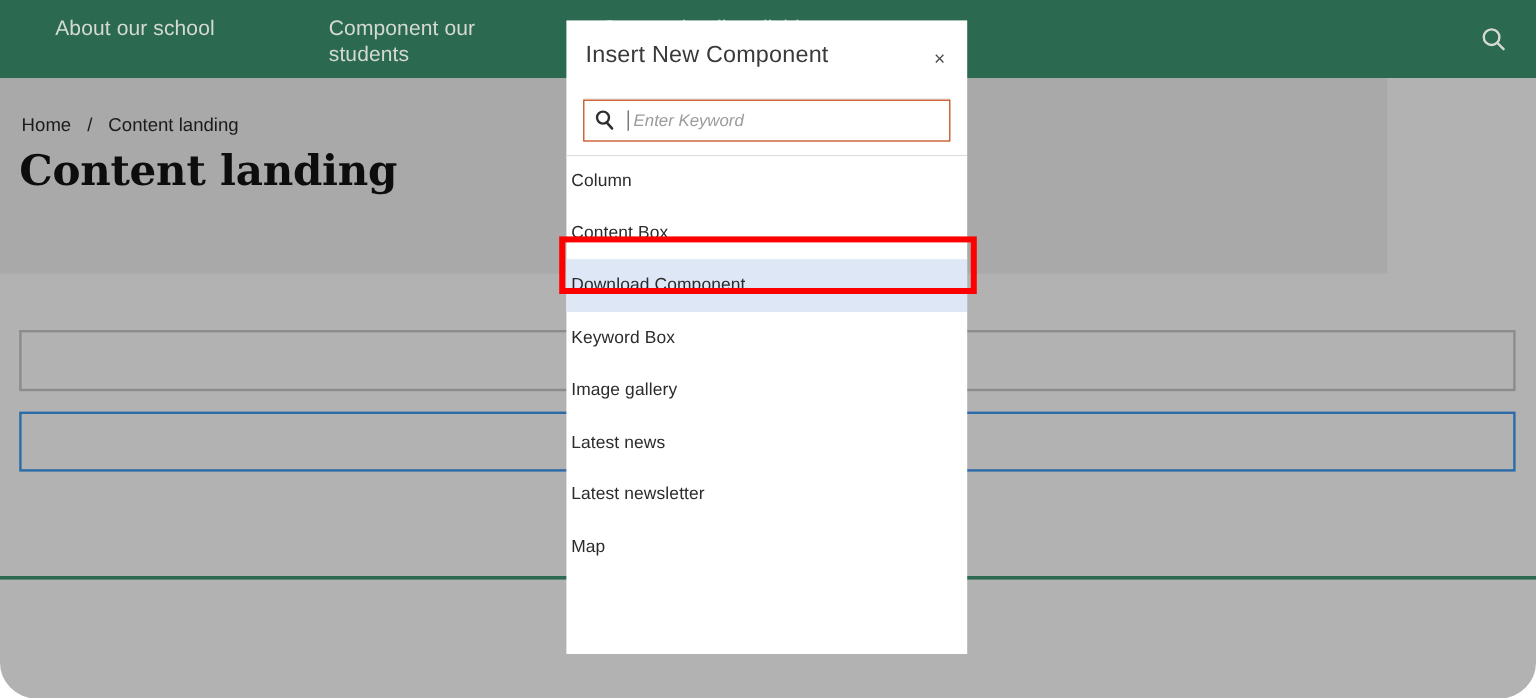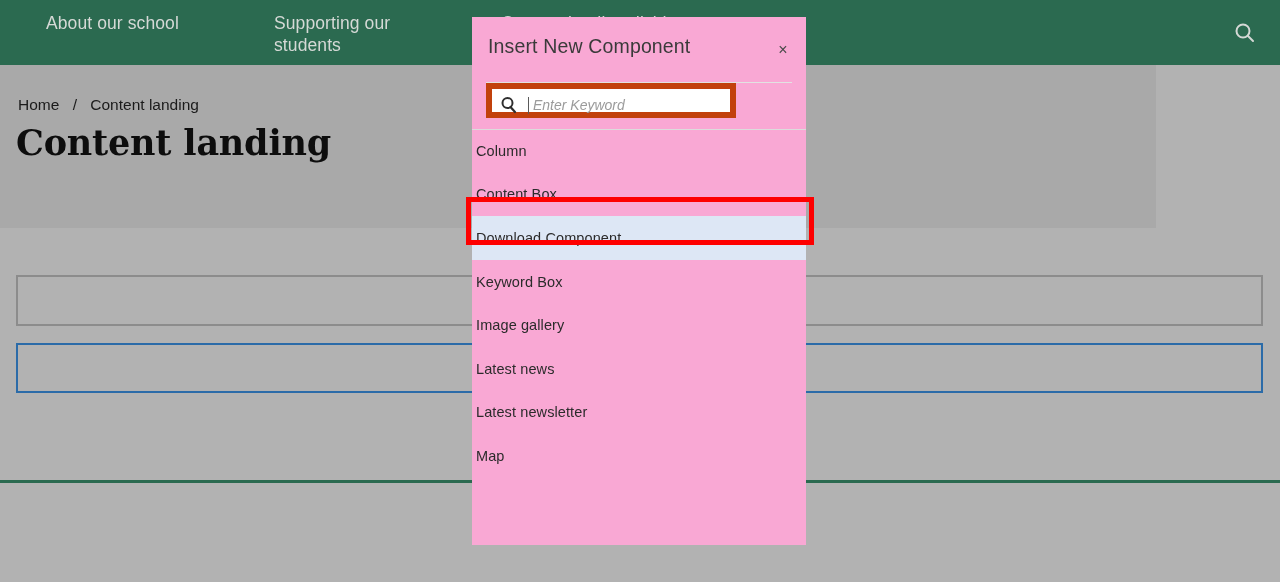--- a/index.html
+++ b/index.html
@@ -10,20 +10,21 @@
     height: 582px;
     overflow: hidden;
     font-family: "Liberation Sans", sans-serif;
   }
 
   #page {
     position: relative;
     width: 1280px;
     height: 582px;
     background: #b2b2b2;
+    border-radius: 30px;
   }
 
   
   .site-header {
     position: absolute;
     top: 0; left: 0;
     width: 1280px;
     height: 65px;
     background: #2b6a50;
   }
@@ -101,21 +102,21 @@
     width: 1280px;
     height: 3px;
     background: #2b6a50;
   }
 
   
   .modal {
     position: absolute;
     left: 472px; top: 17px;
     width: 334px; height: 528px;
-    background: #f9a8d4;
+    background: #ffffff;
     overflow: hidden;
   }
   .modal-title {
     position: absolute;
     left: 16px; top: 18px;
     font-size: 19.5px;
     color: #3a3a3a;
     letter-spacing: .15px;
   }
   .modal-close {
@@ -135,22 +136,22 @@
   .modal-head-rule {
     position: absolute;
     left: 14px; top: 65px;
     width: 306px; height: 1px;
     background: #e2e2e2;
   }
 
   .search-wrap {
     position: absolute;
     left: 14px; top: 66px;
-    width: 250px; height: 35px;
-    border: 6px solid #c2410c;
+    width: 306px; height: 35px;
+    border: 1px solid #c2410c;
     background: #fff;
   }
   .search-glass {
     position: absolute;
     left: 8px; top: 7px;
     width: 18px; height: 18px;
   }
   .search-caret {
     position: absolute;
     left: 36px; top: 8px;
@@ -211,21 +212,21 @@
     pointer-events: none;
   }
 </style>
 </head>
 <body>
 
 <div id="page">
 
   <div class="site-header">
     <div class="nav-item nav-1">About our school</div>
-    <div class="nav-item nav-2">Supporting our students</div>
+    <div class="nav-item nav-2">Component our students</div>
     <div class="nav-item nav-3">Content landing divider</div>
 
     <div class="search-icon-btn">
       <svg width="26" height="26" viewBox="0 0 26 26" aria-hidden="true">
         <circle cx="11" cy="11" r="6.5" fill="none" stroke="#d5d9d6" stroke-width="2"></circle>
         <line x1="16" y1="16" x2="21" y2="21" stroke="#d5d9d6" stroke-width="2" stroke-linecap="round"></line>
       </svg>
     </div>
   </div>
 

